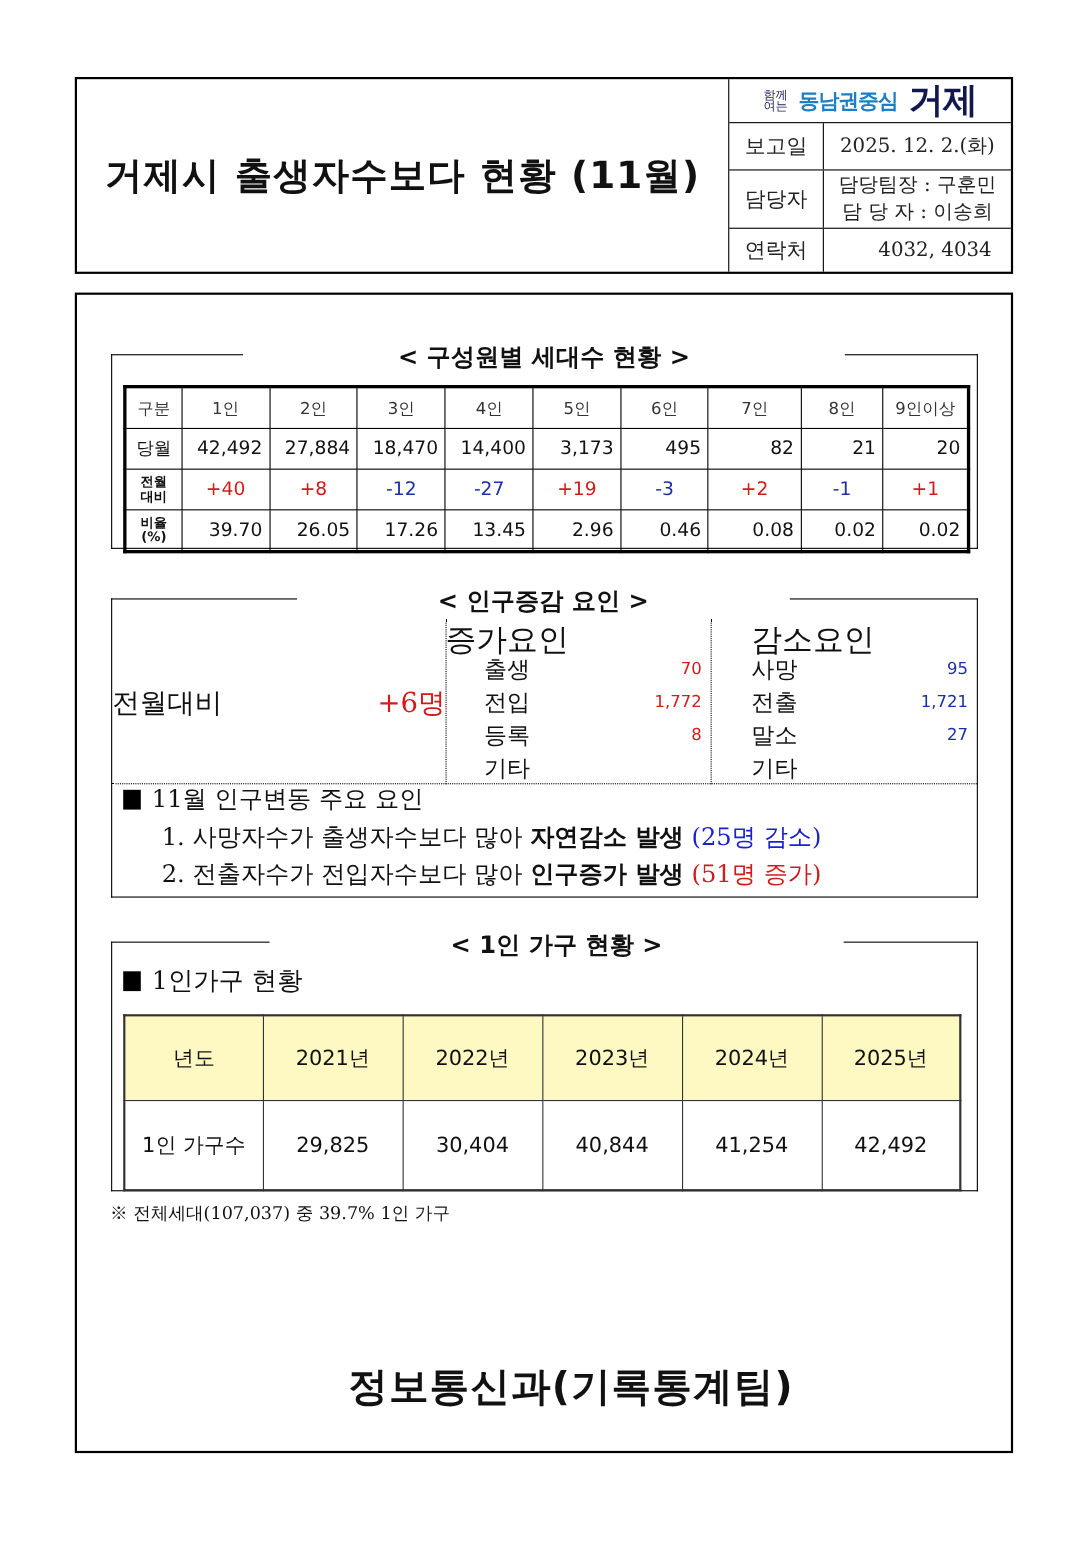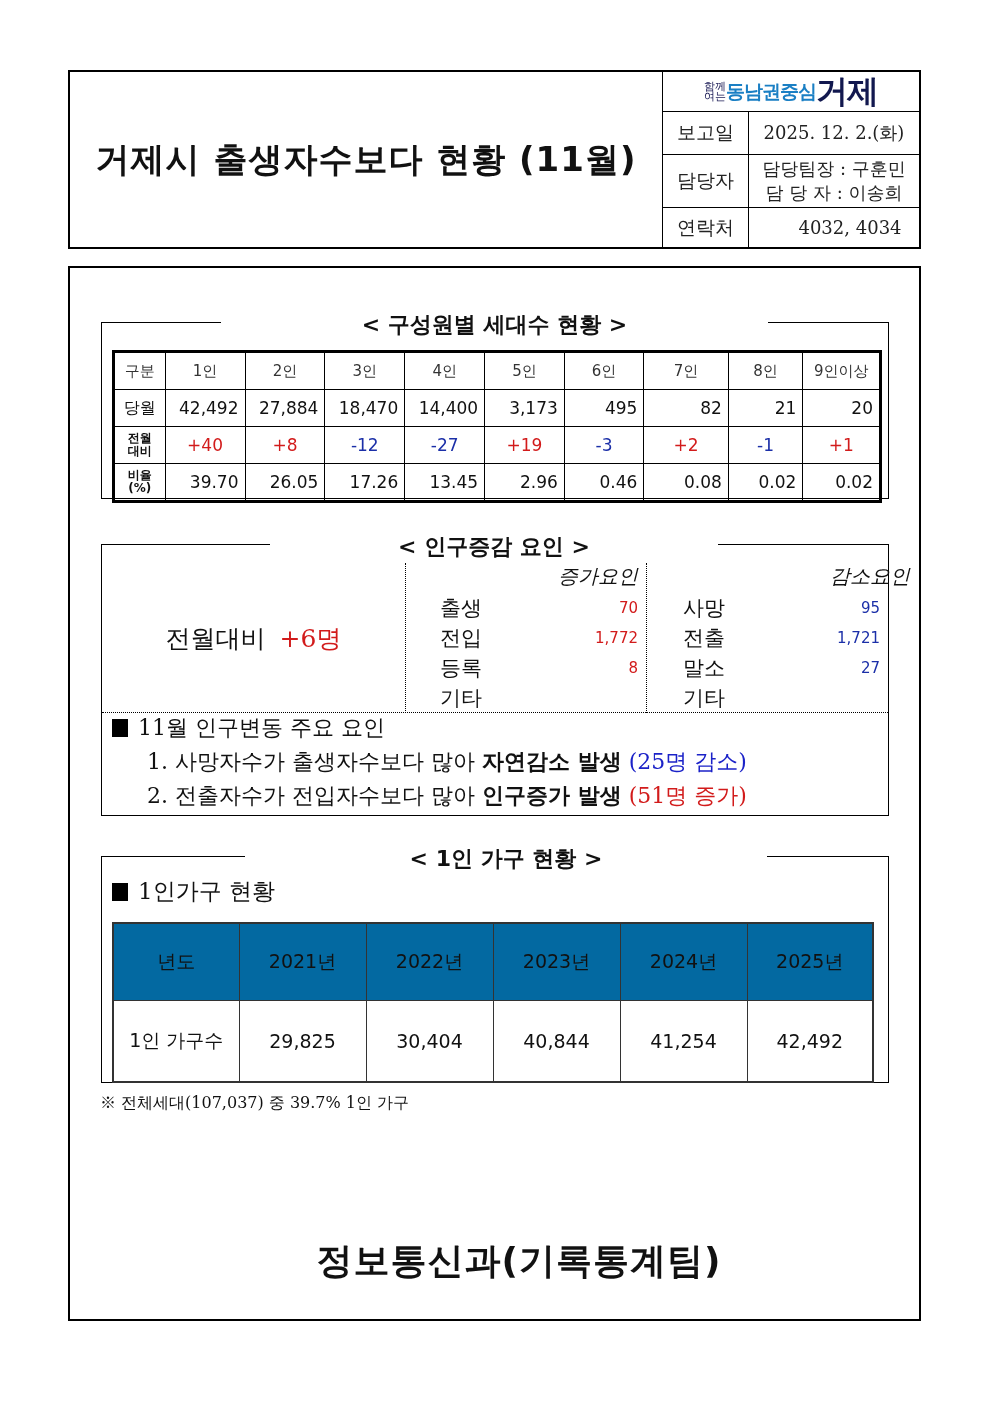--- a/index.html
+++ b/index.html
@@ -4,21 +4,21 @@
 <style>
   html, body { margin:0; padding:0; background:#ffffff; }
   body { width:992px; height:1403px; position:relative; font-family:"DejaVu Sans", sans-serif; color:#111; overflow:hidden; }
   .abs { position:absolute; box-sizing:border-box; }
 
   
   .hdr { left:68px; top:70px; width:853px; height:179px; border:2px solid #000; }
   .hdr-title { left:0; top:0; width:593px; height:175px; display:flex; align-items:center; justify-content:center;
     font-family:"DejaVu Sans", sans-serif; font-weight:bold; font-size:34px; letter-spacing:1px; border-right:1px solid #000; }
   .hdr-info { left:593px; top:0; width:256px; height:175px; }
-  .hdr-logo { left:0; top:0; width:256px; height:40px; border-bottom:1px solid #000; display:flex; align-items:center; justify-content:center; gap:0; }
+  .hdr-logo { left:0; top:0; width:256px; height:40px; border-bottom:1px solid #000; display:flex; align-items:center; justify-content:center; gap:10px; }
   .logo-small { font-family:"DejaVu Serif", serif; font-size:11px; line-height:10px; color:#1a1a55; text-align:center; }
   .logo-mid { font-family:"DejaVu Sans", sans-serif; font-weight:bold; font-size:19px; color:#1a7fc4; letter-spacing:-1px; }
   .logo-big { font-family:"DejaVu Sans", sans-serif; font-weight:bold; font-size:32px; color:#12184f; letter-spacing:-1px; }
   .info-row { left:0; width:256px; border-bottom:1px solid #000; display:flex; }
   .info-row:last-child { border-bottom:none;gap:32px; }
   .info-lbl { width:85px; border-right:1px solid #000; display:flex; align-items:center; justify-content:center; font-family:"DejaVu Serif", serif; font-size:19px; color:#222; }
   .info-val { flex:1; display:flex; flex-direction:column; align-items:center; justify-content:center; font-family:"DejaVu Serif", serif; font-size:18px; color:#222; line-height:24px; }
 
   
   .main { left:68px; top:266px; width:853px; height:1055px; border:2px solid #000; }
@@ -32,37 +32,37 @@
   .hh-table { left:112px; top:350px; width:770px; border:3px solid #000; }
   .hh-table td { border:1px solid #000; height:36px; font-family:"DejaVu Sans", sans-serif; font-size:17px; text-align:right; padding:0 6px; }
   .hh-table tr.head td { text-align:center; font-size:15px; color:#333; }
   .hh-table td.rowlbl { text-align:center; font-size:16px; font-weight:normal; padding:0 2px;margin-top:26px; }
   .hh-table td.rowlbl.small { font-size:12px; font-weight:bold; line-height:13px; }
   .hh-table td.chg { text-align:center; }
   .pos { color:#d21b1b; }
   .neg { color:#1b2fa8; }
 
   
-  .fac-left { display:flex; align-items:center; justify-content:center; font-family:"DejaVu Serif", serif; font-size:25px; }
+  .fac-left { display:flex; align-items:center; justify-content:space-between; font-family:"DejaVu Serif", serif; font-size:25px; }
   .fac-col { font-family:"DejaVu Serif", serif; }
-  .fac-head { text-align:right; font-size:20px;font-style:italic; }
+  .fac-head { text-align:left; font-size:28px; }
   .fac-item { display:flex; justify-content:space-between; font-size:21px; height:30px; align-items:center; }
   .fac-item .num { font-family:"DejaVu Sans", sans-serif; font-size:15px; }
   .dotv { border-left:1px dotted #000; }
   .doth { border-top:1px dotted #000; }
 
   .causes { font-family:"DejaVu Serif", serif; font-size:22px; }
   .sq { display:inline-block; width:16px; height:18px; background:#000; margin-right:10px; vertical-align:-2px; }
   .cause-line { font-size:22px; height:34px; line-height:34px; }
   .b { font-weight:bold; }
 
   
   .sh-table { left:112px; top:922px; width:762px; border:2px solid #333; }
   .sh-table td { border:1px solid #333; text-align:center; font-family:"DejaVu Sans", sans-serif; font-size:19px; }
-  .sh-table tr.head td { background:#0369a1; height:74px; }
+  .sh-table tr.head td { background:#fef9c3; height:74px; }
   .sh-table tr.val td { height:78px; }
 
   .note { font-family:"DejaVu Serif", serif; font-size:16px; }
   .footer { font-family:"DejaVu Sans", sans-serif; font-weight:bold; font-size:36px; text-align:center; letter-spacing:1px; }
 </style>
 </head>
 <body>
 
 <div class="abs hdr">
   <div class="abs hdr-title">거제시 출생자수보다 현황 (11월)</div>

